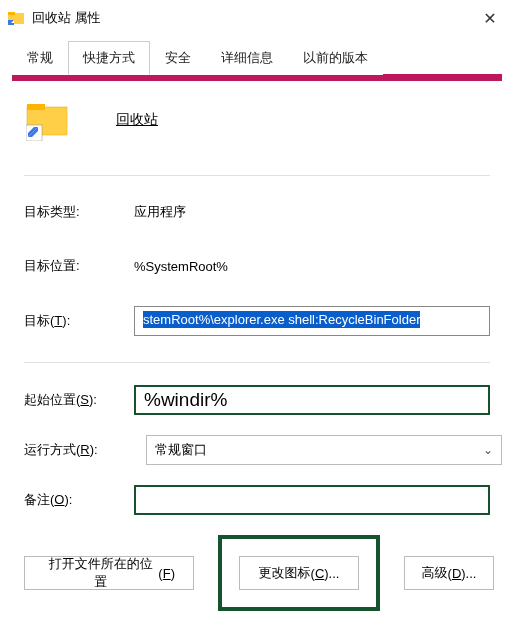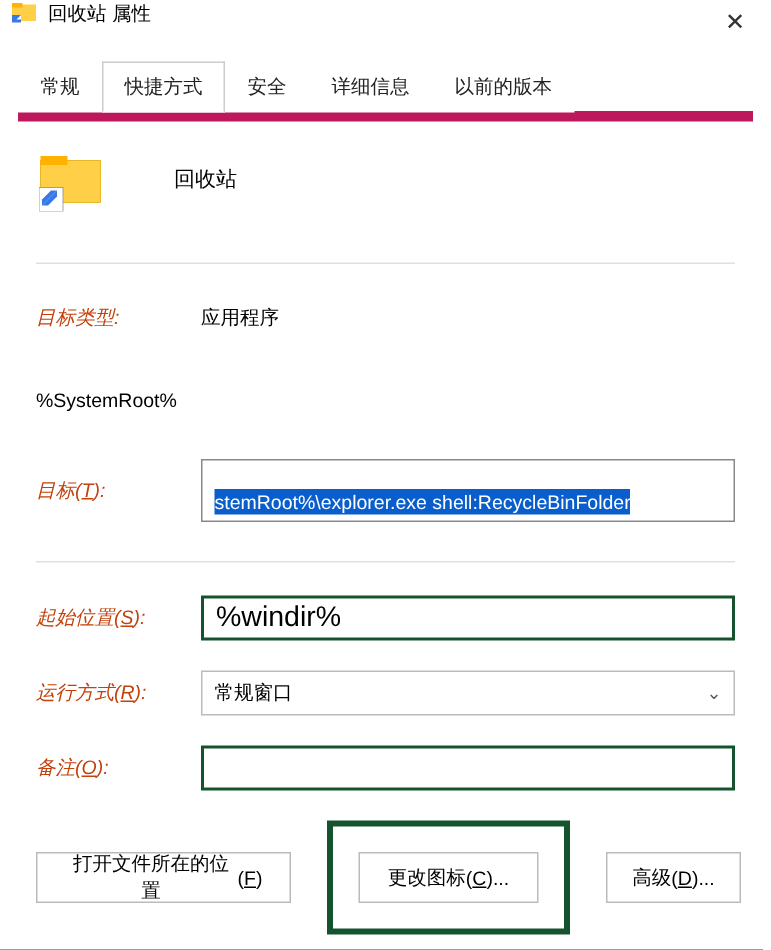--- a/index.html
+++ b/index.html
@@ -15,21 +15,21 @@
   }
   .window {
     width: 514px;
     height: 633px;
     background: #fff;
     position: relative;
   }
   .titlebar {
     height: 36px;
     display: flex;
-    align-items: flex-start;
+    align-items: center;
     padding: 0 4px 0 8px;
     background: #fff;
   }
   .titlebar-icon {
     width: 16px;
     height: 16px;
     margin-right: 8px;
     position: relative;
   }
   .title-text {
@@ -71,20 +71,21 @@
     border-bottom: 1px solid #fff;
     z-index: 1;
   }
   .tab-panel {
     padding: 18px 12px 12px 12px;
   }
   .head-row {
     display: flex;
     align-items: center;
     margin-bottom: 34px;
+    text-decoration: underline;
   }
   .shortcut-icon {
     width: 42px;
     height: 42px;
     margin-right: 48px;
     margin-left: 2px;
     position: relative;
   }
   .folder-svg { display:block; }
   .head-name {
@@ -97,23 +98,22 @@
     margin: 0 0 22px 0;
   }
   .row {
     display: flex;
     align-items: center;
     margin-bottom: 20px;
     min-height: 28px;
   }
   .label {
     width: 110px;
-    color: #c2410c;
-    font-size: 13px;
-    font-style: italic;
+    color: #000000;
+    font-size: 13px;
   }
   .label .ul { text-decoration: underline; }
   .value-text {
     color: #000;
     font-size: 13px;
   }
   .field {
     flex: 1;
   }
   .text-input {
@@ -124,21 +124,21 @@
     background: #fff;
     font-family: inherit;
     font-size: 19px;
     color: #000;
     outline: none;
   }
   .selected-text {
     display:block;
     width:100%;
     height:30px;
-    padding:20px 8px;
+    padding:5px 8px;
     border:1px solid #888;
     background:#fff;
     font-size:13px;
     position:relative;
     overflow:hidden;
     white-space:nowrap;
   }
   .sel-inner {
     background:#0a5ecb;
     color:#fff;
@@ -148,20 +148,21 @@
     width: 100%;
     height: 30px;
     border: 1px solid #bbb;
     display: flex;
     align-items: center;
     justify-content: space-between;
     padding: 0 8px;
     font-size: 13px;
     cursor: pointer;
     background:#fff;
+    margin-left:12px;
   }
   .combo-chevron {
     font-size: 12px;
     color: #555;
   }
   .button-row {
     display: flex;
     gap: 24px;
     margin-top: 16px;
     align-items:center;
@@ -233,20 +234,21 @@
       </div>
 
       <hr class="sep">
 
       <div class="row gap-large">
         <div class="label">目标类型:</div>
         <div class="value-text">应用程序</div>
       </div>
 
       <div class="row gap-large">
+        <div class="label">目标位置:</div>
         <div class="value-text">%SystemRoot%</div>
       </div>
 
       <div class="row gap-large">
         <div class="label">
           <span>目标</span>(<span class="ul">T</span>):
         </div>
         <div class="field">
           <div class="selected-text">
             <span class="sel-inner">stemRoot%\explorer.exe shell:RecycleBinFolder</span>

